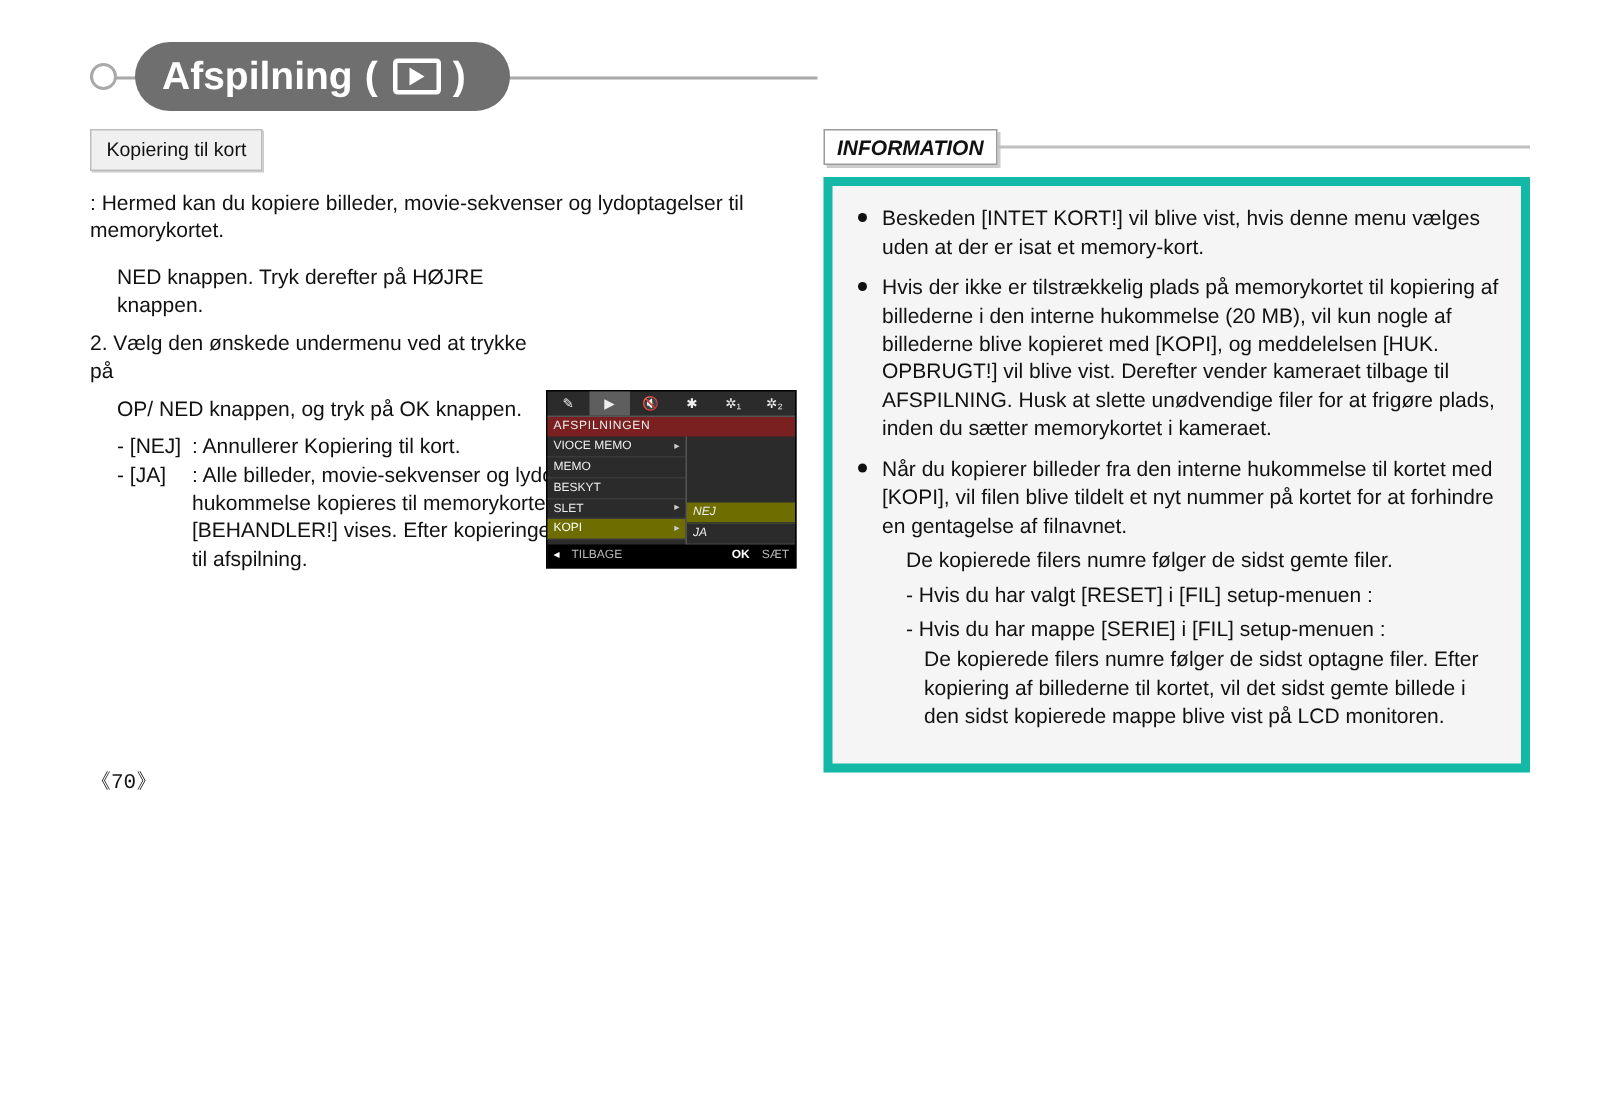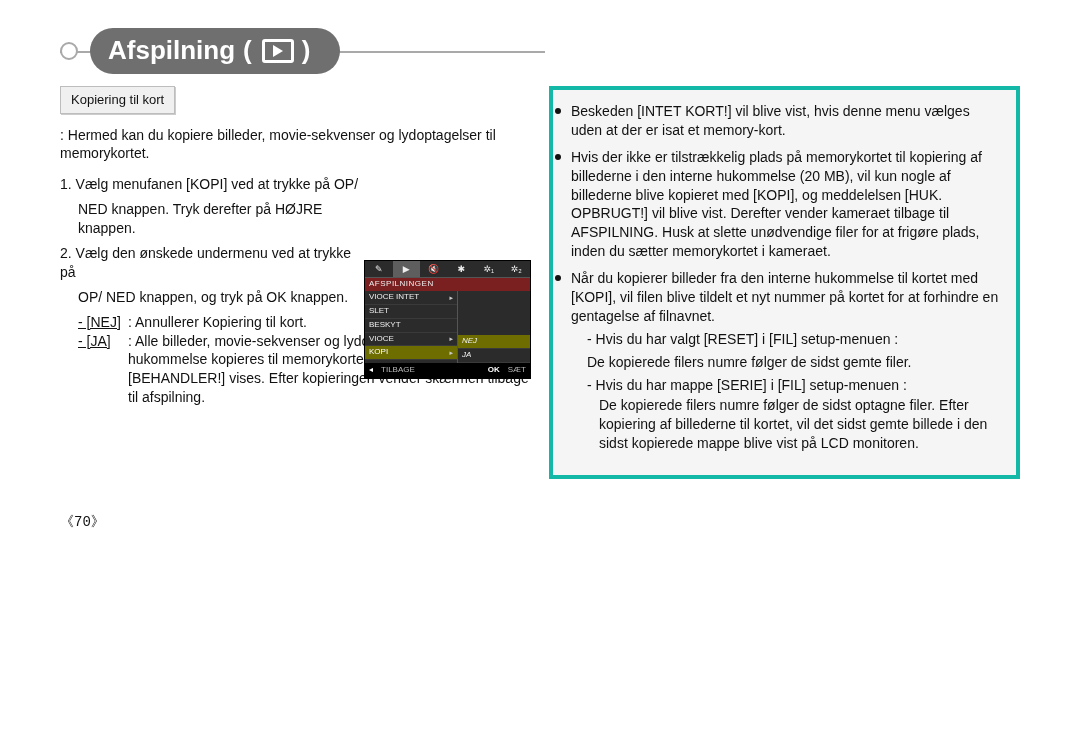--- a/index.html
+++ b/index.html
@@ -117,21 +117,21 @@
   }
   .intro {
     margin-bottom: 12px;
   }
   .steps {
     position: relative;
   }
   .steps p { margin: 0 0 6px 0; }
   .sub-indent { padding-left: 18px; }
   .opt-row { display: flex; padding-left: 18px; }
-  .opt-label { width: 50px; text-decoration: underline; }
+  .opt-label { width: 50px; }
   .opt-desc  { flex: 1; }
 
   
   .camera-lcd {
     position: absolute;
     top: 85px;
     right: 0;
     width: 165px;
     background: #2b2b2b;
     color: #eee;
@@ -209,23 +209,23 @@
     font-size: 14px;
     box-shadow: 2px 2px 0 #ccc;
   }
   .info-line {
     flex: 1;
     height: 2px;
     background: #bfbfbf;
     margin-left: 0;
   }
   .info-box {
-    border: 4px solid #14b8a6;
+    border: 6px solid #14b8a6;
     background: #f5f5f5;
-    padding: 12px 14px 14px 2px;
+    padding: 12px 14px 14px 17px;
   }
   .info-box ul {
     list-style: none;
     padding: 0;
     margin: 0;
   }
   .info-box > ul > li {
     position: relative;
     padding-left: 16px;
     margin-bottom: 8px;
@@ -270,21 +270,20 @@
 
   <div class="columns">
 
     <div class="col">
       <div class="section-tag">Kopiering til kort</div>
 
       <div class="intro">: Hermed kan du kopiere billeder, movie-sekvenser og lydoptagelser til memorykortet.</div>
 
       <div class="steps">
 
-        <p style="max-width:300px">1. Vælg menufanen [KOPI] ved at trykke på OP/</p>
         <p class="sub-indent" style="max-width:300px">NED knappen. Tryk derefter på HØJRE knappen.</p>
 
         <p style="max-width:300px">2. Vælg den ønskede undermenu ved at trykke på</p>
         <p class="sub-indent" style="max-width:300px">OP/ NED knappen, og tryk på OK knappen.</p>
 
         <div class="opt-row">
           <div class="opt-label">- [NEJ]</div>
           <div class="opt-desc">: Annullerer Kopiering til kort.</div>
         </div>
         <div class="opt-row">
@@ -299,33 +298,33 @@
             <span>🔇</span>
             <span>✱</span>
             <span>✲₁</span>
             <span>✲₂</span>
           </div>
           <div class="lcd-title">AFSPILNINGEN</div>
 
           <div class="lcd-row">
             <div style="flex:0 0 92px">
               <div class="lcd-item">
-                <span>VIOCE INTET</span>
+                <span>VIOCE MEMO</span>
                 <span class="caret">▸</span>
               </div>
               <div class="lcd-item">
-                <span>SLET</span>
+                <span>MEMO</span>
                 <span class="caret"></span>
               </div>
               <div class="lcd-item">
                 <span>BESKYT</span>
                 <span class="caret"></span>
               </div>
               <div class="lcd-item">
-                <span>VIOCE</span>
+                <span>SLET</span>
                 <span class="caret">▸</span>
               </div>
               <div class="lcd-item highlight">
                 <span>KOPI</span>
                 <span class="caret">▸</span>
               </div>
             </div>
             <div class="lcd-sidecol">
               <div style="height:44px"></div>
               <div class="lcd-side-item highlight">NEJ</div>
@@ -339,28 +338,32 @@
             <span style="flex:1"></span>
             <span class="lbl" style="font-weight:bold;color:#fff">OK</span>
             <span class="lbl">SÆT</span>
           </div>
         </div>
 
       </div>
     </div>
 
     <div class="col">
+      <div class="info-header">
+        <div class="info-label">INFORMATION</div>
+        <div class="info-line"></div>
+      </div>
       <div class="info-box">
         <ul>
           <li>Beskeden [INTET KORT!] vil blive vist, hvis denne menu vælges uden at der er isat et memory-kort.</li>
           <li>Hvis der ikke er tilstrækkelig plads på memorykortet til kopiering af billederne i den interne hukommelse (20 MB), vil kun nogle af billederne blive kopieret med [KOPI], og meddelelsen [HUK. OPBRUGT!] vil blive vist. Derefter vender kameraet tilbage til AFSPILNING. Husk at slette unødvendige filer for at frigøre plads, inden du sætter memorykortet i kameraet.</li>
           <li>
             <span>Når du kopierer billeder fra den interne hukommelse til kortet med [KOPI], vil filen blive tildelt et nyt nummer på kortet for at forhindre en gentagelse af filnavnet.</span>
+            <div class="sub-line">De kopierede filers numre følger de sidst gemte filer.</div>
             <div class="sub-line">- Hvis du har valgt [RESET] i [FIL] setup-menuen :</div>
-            <div class="sub-line">De kopierede filers numre følger de sidst gemte filer.</div>
             <div class="sub-line">- Hvis du har mappe [SERIE] i [FIL] setup-menuen :</div>
             <div class="sub-sub">De kopierede filers numre følger de sidst optagne filer. Efter kopiering af billederne til kortet, vil det sidst gemte billede i den sidst kopierede mappe blive vist på LCD monitoren.</div>
           </li>
         </ul>
       </div>
     </div>
 
   </div>
 
   <div class="page-number">《70》</div>

